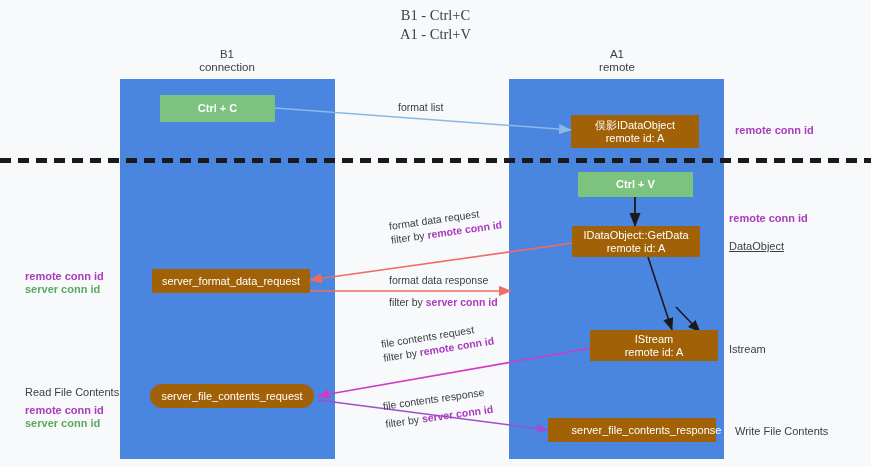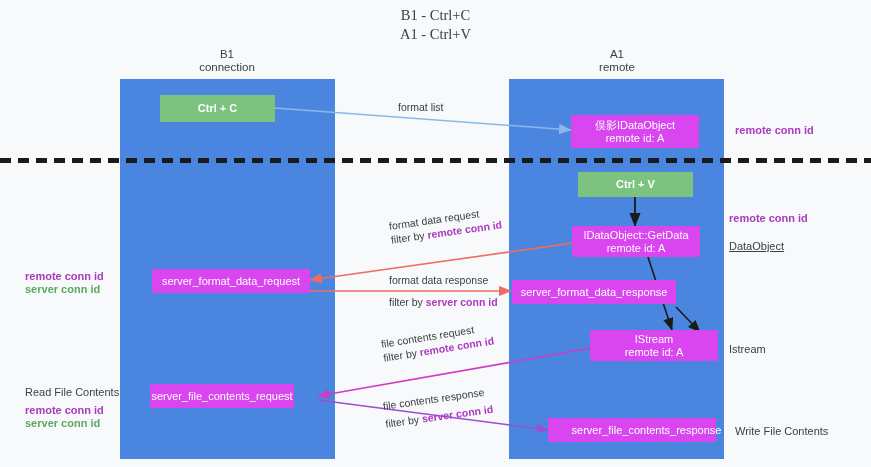--- a/index.html
+++ b/index.html
@@ -71,21 +71,21 @@
     line-height: 13px;
     text-align: center;
     white-space: pre-line;
     padding: 2px 4px;
   }
   .node.green {
     background: #7bc37e;
     font-weight: bold;
   }
   .node.orange {
-    background: #d946ef;
+    background: #a16207;
   }
 
   
   .note {
     position: absolute;
     font-size: 11px;
     line-height: 14px;
     color: #3c4043;
     white-space: pre-line;
   }
@@ -187,26 +187,25 @@
   <div class="node orange" style="left:571px; top:115px; width:128px; height:33px;">俣影IDataObject
 remote id: A</div>
 
   <div class="node green" style="left:578px; top:172px; width:115px; height:25px;">Ctrl + V</div>
 
   <div class="node orange" style="left:572px; top:226px; width:128px; height:31px;">IDataObject::GetData
 remote id: A</div>
 
   <div class="node orange" style="left:152px; top:269px; width:158px; height:24px;">server_format_data_request</div>
 
-  <div class="node orange" style="left:512px; top:280px; width:164px; height:24px;">server_format_data_response</div>
 
   <div class="node orange" style="left:590px; top:330px; width:128px; height:31px;">IStream
 remote id: A</div>
 
-  <div class="node orange" style="left:150px; top:384px; width:144px; height:24px;">server_file_contents_request</div>
+  <div class="node orange" style="left:150px; top:384px; width:164px; height:24px;border-radius:12px;">server_file_contents_request</div>
 
   <div class="node orange" style="left:548px; top:418px; width:168px; height:24px;padding-left:33px;">server_file_contents_response</div>
 
   <div class="edge-label" style="left:398px; top:100px;">format list</div>
 
   <div class="edge-label rot" style="left:388px; top:219px; transform:rotate(-8deg);">
     <div>format data request</div>
     <div>
       <span>filter by </span><span class="hl-purple">remote conn id</span>
     </div>

